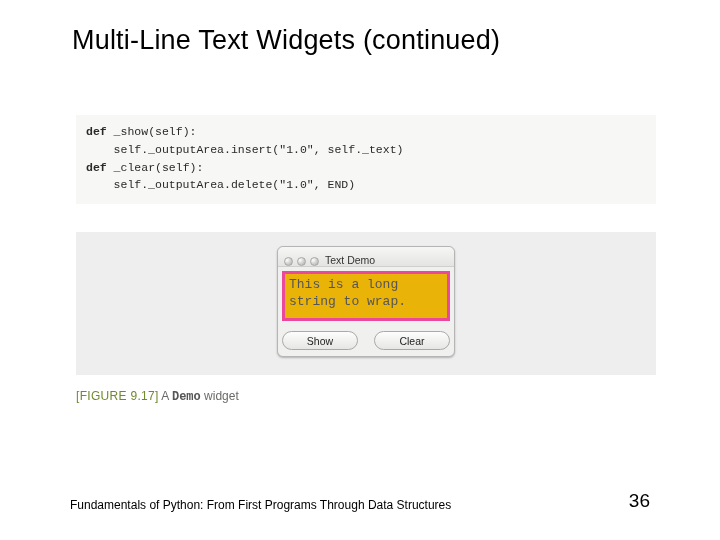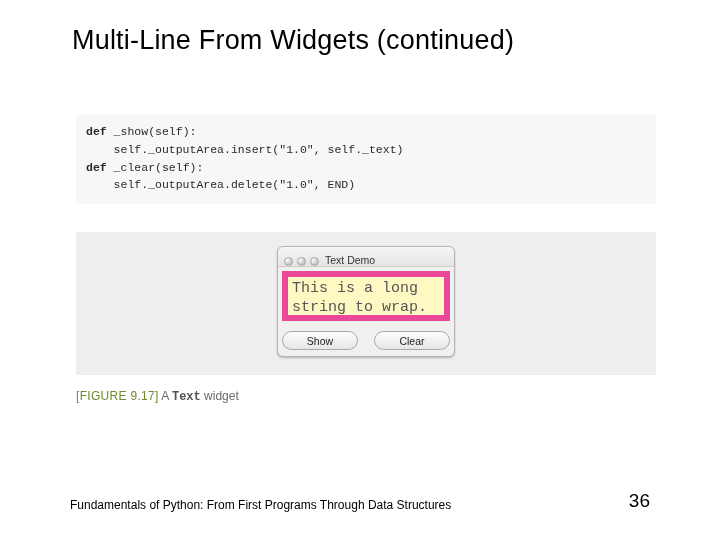--- a/index.html
+++ b/index.html
@@ -65,26 +65,26 @@
     border: 1px solid #a8a8a6;
   }
   .tb-title {
     font-size: 10.5px;
     color: #333;
     margin-left: 2px;
     font-family: "Lucida Grande", Arial, sans-serif;
   }
   .demo-body { padding: 4px; }
   .textarea-mock {
-    background: #fef9c3;
-    border: 6px solid #ec4899;
+    background: #eab308;
+    border: 3px solid #ec4899;
     height: 50px;
     padding: 3px 4px;
     font-family: "Courier New", monospace;
-    font-size: 15px;
+    font-size: 13px;
     color: #555;
     line-height: 1.25;
   }
   .button-row {
     display: flex;
     justify-content: space-around;
     padding: 6px 4px 6px 4px;
     gap: 16px;
   }
   .mac-btn {
@@ -125,21 +125,21 @@
     justify-content: space-between;
     align-items: flex-end;
     font-size: 12px;
     color: #000;
   }
   .page-num { font-size: 19px; }
 </style>
 </head>
 <body>
 
-<h1 class="slide-title">Multi-Line From Widgets (continued)</h1>
+<h1 class="slide-title">Multi-Line Text Widgets (continued)</h1>
 
 <div class="content-area">
 
   <div class="code-block">
     <div class="code-line"><span class="kw">def</span><span> _show(self):</span></div>
     <div class="code-line">    self._outputArea.insert("1.0", self._text)</div>
     <div class="code-line"></div>
     <div class="code-line"><span class="kw">def</span><span> _clear(self):</span></div>
     <div class="code-line">    self._outputArea.delete("1.0", END)</div>
   </div>
@@ -156,21 +156,21 @@
         <div class="textarea-mock">This is a long string to wrap.</div>
       </div>
       <div class="button-row">
         <div class="mac-btn">Show</div>
         <div class="mac-btn">Clear</div>
       </div>
     </div>
   </div>
 
   <div class="figure-caption">
-    <span class="figure-tag">[FIGURE 9.17]</span><span> A </span><span class="fig-code">Text</span><span> widget</span>
+    <span class="figure-tag">[FIGURE 9.17]</span><span> A </span><span class="fig-code">Demo</span><span> widget</span>
   </div>
 
 </div>
 
 <div class="footer">
   <span>Fundamentals of Python: From First Programs Through Data Structures</span>
   <span class="page-num">36</span>
 </div>
 
 </body></html>

